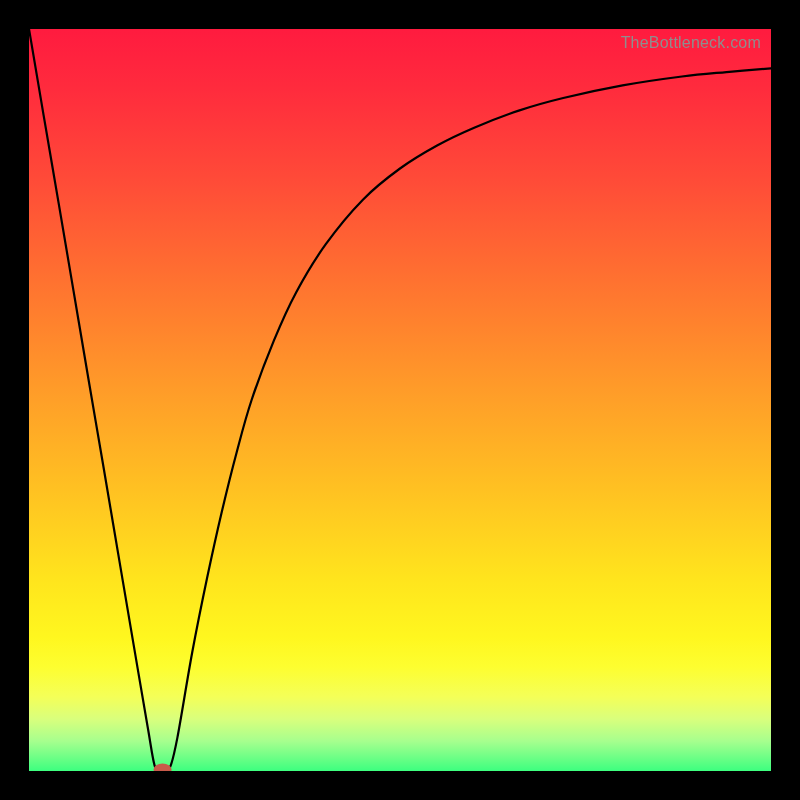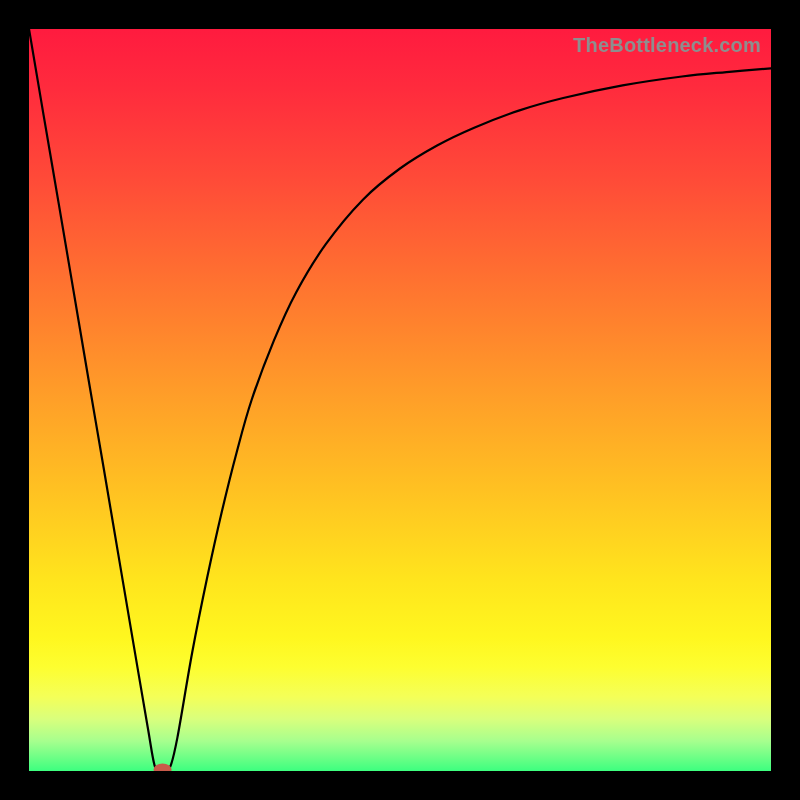--- a/index.html
+++ b/index.html
@@ -38,22 +38,22 @@
       #d9ff7d 93%,
       #a6ff8e 96%,
       #3dff7f 100%
     );
   }
   .attrib {
     position: absolute;
     top: 5px;
     right: 10px;
     color: #8e8e8e;
-    font-size: 20px;
-    font-weight: 700;
+    font-size: 16px;
+    font-weight: 400;
     letter-spacing: 0.2px;
     user-select: none;
   }
   .svg-layer {
     position: absolute;
     left: 0;
     top: 0;
     width: 742px;
     height: 742px;
   }

